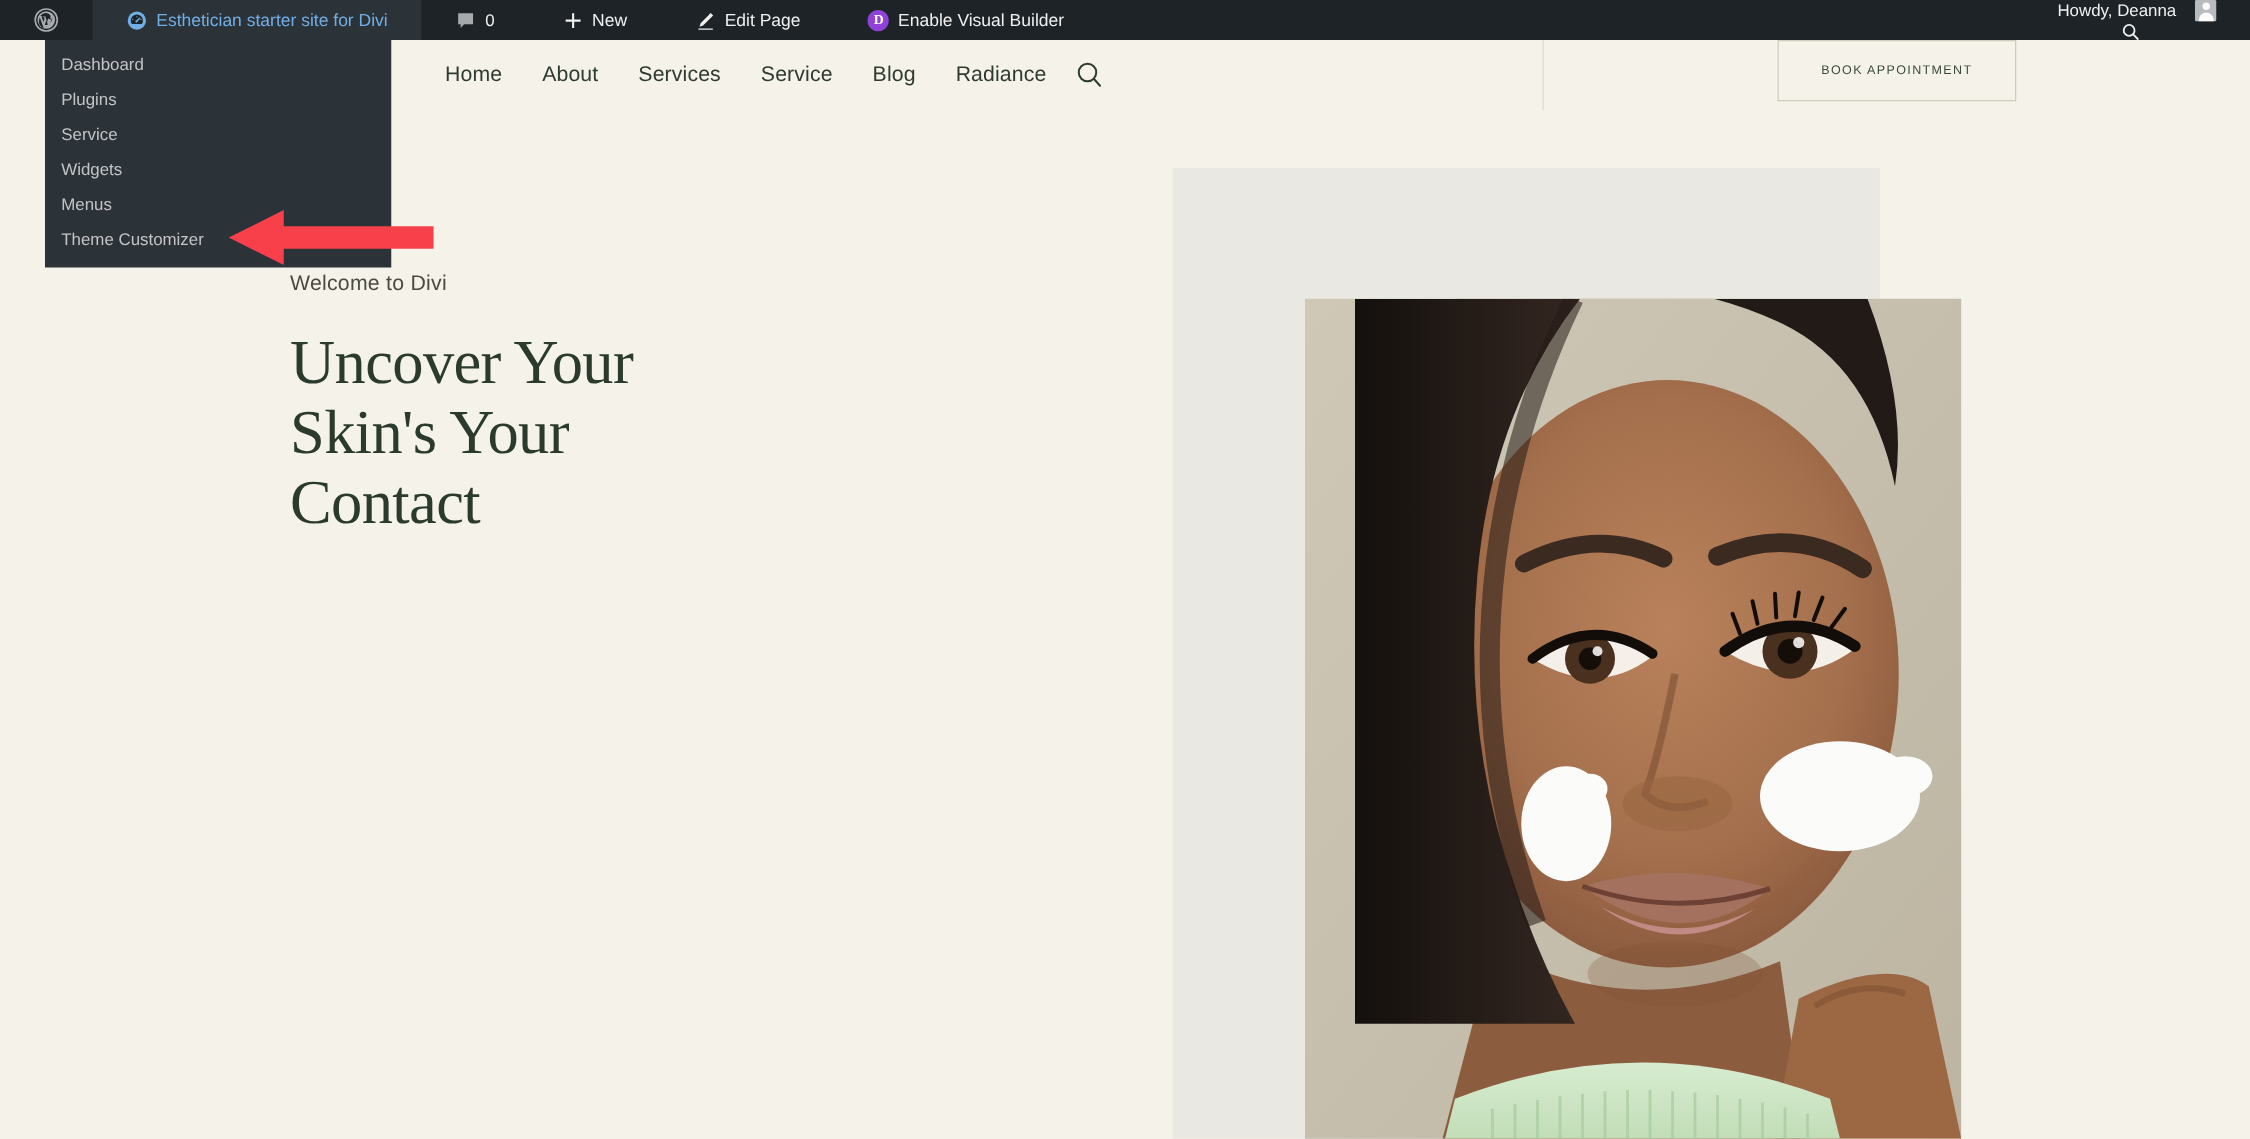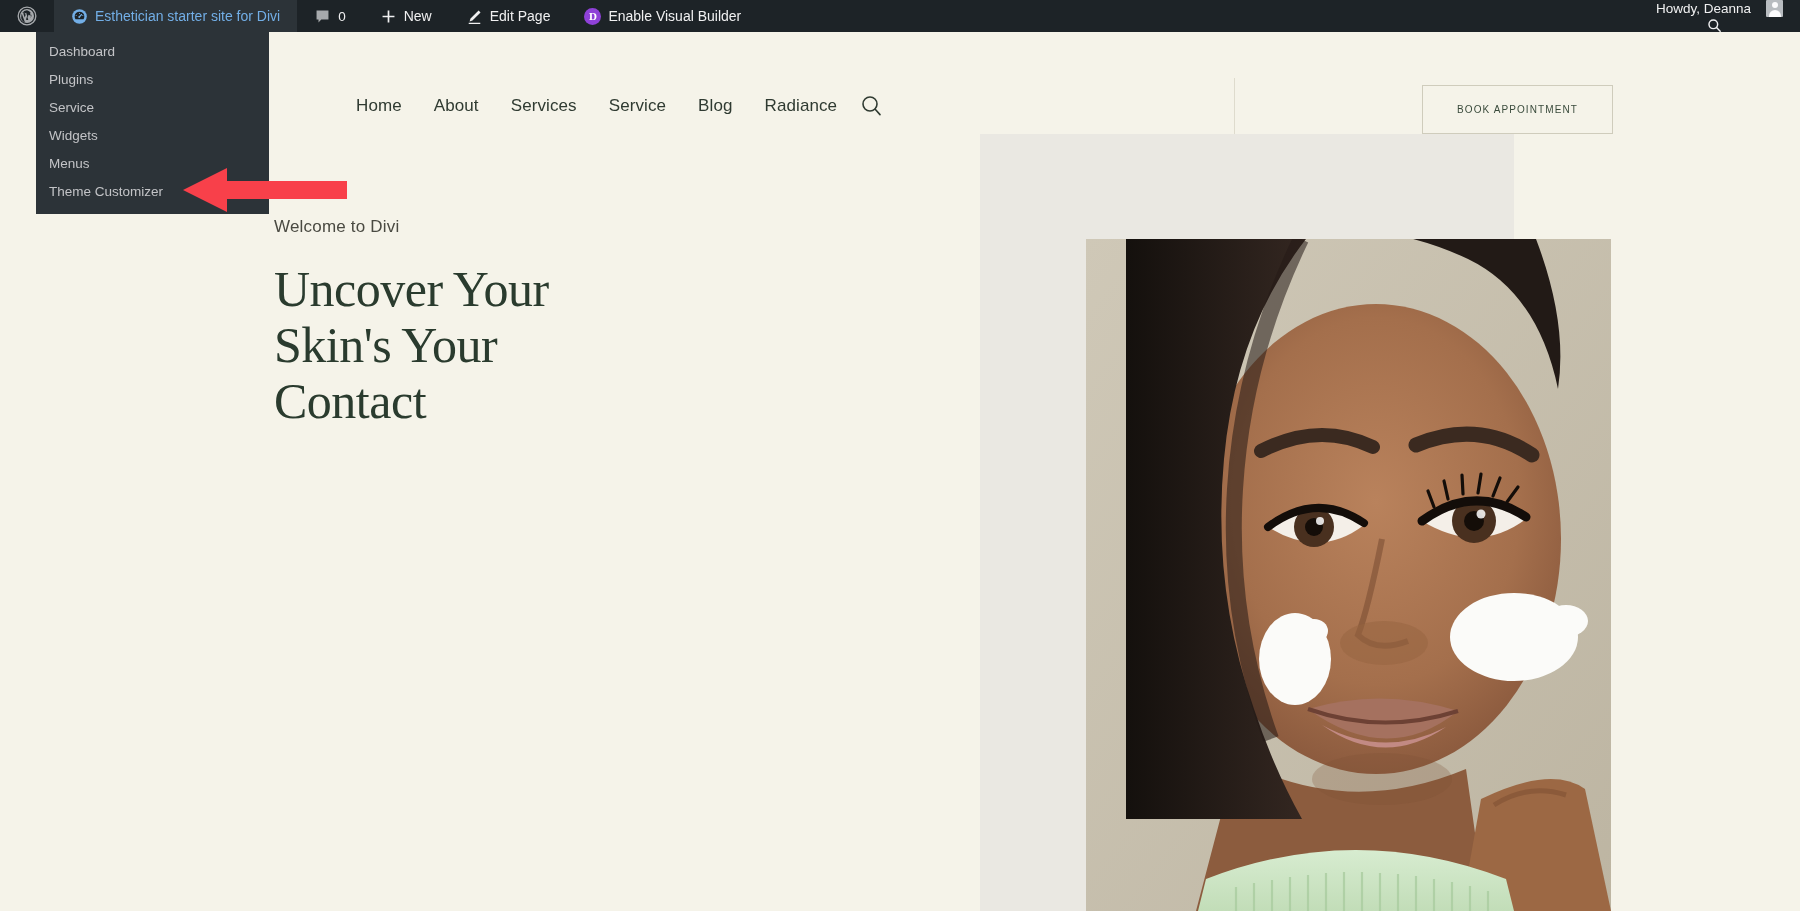--- a/index.html
+++ b/index.html
@@ -12,21 +12,21 @@
 
   
   .adminbar{
     position:absolute; top:0; left:0; width:1800px; height:32px;
     background:#1d2327; color:#f0f0f1;
     display:flex; align-items:center;
     font-size:14px; z-index:60;
   }
   .ab-item{
     display:flex; align-items:center; gap:7px;
-    height:32px; padding:0 17px;
+    height:32px; padding:0 27px;
     color:#f0f0f1; white-space:nowrap;
   }
   .ab-item.active{ background:#2c3338; }
   .ab-sitename{ color:#72aee6; }
   .ab-spacer{ flex:1; }
   .ab-right{ display:flex; align-items:center; height:32px;flex-direction:column; }
   .ab-howdy{ padding:0 8px 0 10px; font-size:13.5px; color:#f0f0f1; }
   .avatar{
     width:17px; height:17px; background:#b8bcc0;
     display:inline-block; position:relative; overflow:hidden;
@@ -54,21 +54,21 @@
     background:#8f41d8;
     color:#fff; font-size:11px; font-weight:bold;
     display:flex; align-items:center; justify-content:center;
     font-family:"Liberation Serif", serif;
   }
   .ab-count{ color:#f0f0f1; font-size:13.5px; }
 
   
   .ab-dropdown{
     position:absolute; top:32px; left:36px;
-    width:233px; background:#2c3338;
+    width:277px; background:#2c3338;
     padding:6px 0 8px 0;
     z-index:70;
   }
   .ab-dd-item{
     display:block; padding:5px 0 5px 13px;
     font-size:13.5px; color:#c3c4c7; line-height:18px;
     white-space:nowrap;
   }
 
   
@@ -76,21 +76,21 @@
     position:absolute; left:183px; top:168px;
     width:164px; height:44px; z-index:90;
     pointer-events:none;
   }
 
   
   .site-header{
     position:absolute; top:32px; left:0;
     width:1800px; height:102px;
     background:#f5f3e9;
-    display:flex; align-items:flex-end;
+    display:flex; align-items:flex-start;
     z-index:20;
   }
   .hdr-left{
     flex:0 0 1235px;
     display:flex; align-items:center;
     border-right:1px solid #dedbcd;
     padding-left:232px;
   }
   .logo-mark{ width:56px; height:56px; flex:0 0 56px; }
   .nav{
@@ -114,24 +114,23 @@
     padding:18px 34px;
     font-size:10px; font-weight:normal;
     letter-spacing:1.1px; color:#394a3b;
     background:transparent;
     font-family:"Liberation Sans", sans-serif;
     text-transform:uppercase;
   }
 
   
   .hero{
-    position:absolute; top:134px; left:10px;
+    position:absolute; top:134px; left:0;
     width:1504px; height:777px;
     display:flex;
-    padding-left:32px;
   }
   .hero-left{
     flex:0 0 938px;
     background:#f5f3e9;
     padding:83px 0 0 232px;
     position:relative;
   }
   .eyebrow{
     font-size:17px; color:#4a4a42; letter-spacing:.2px;
     margin-bottom:24px;

